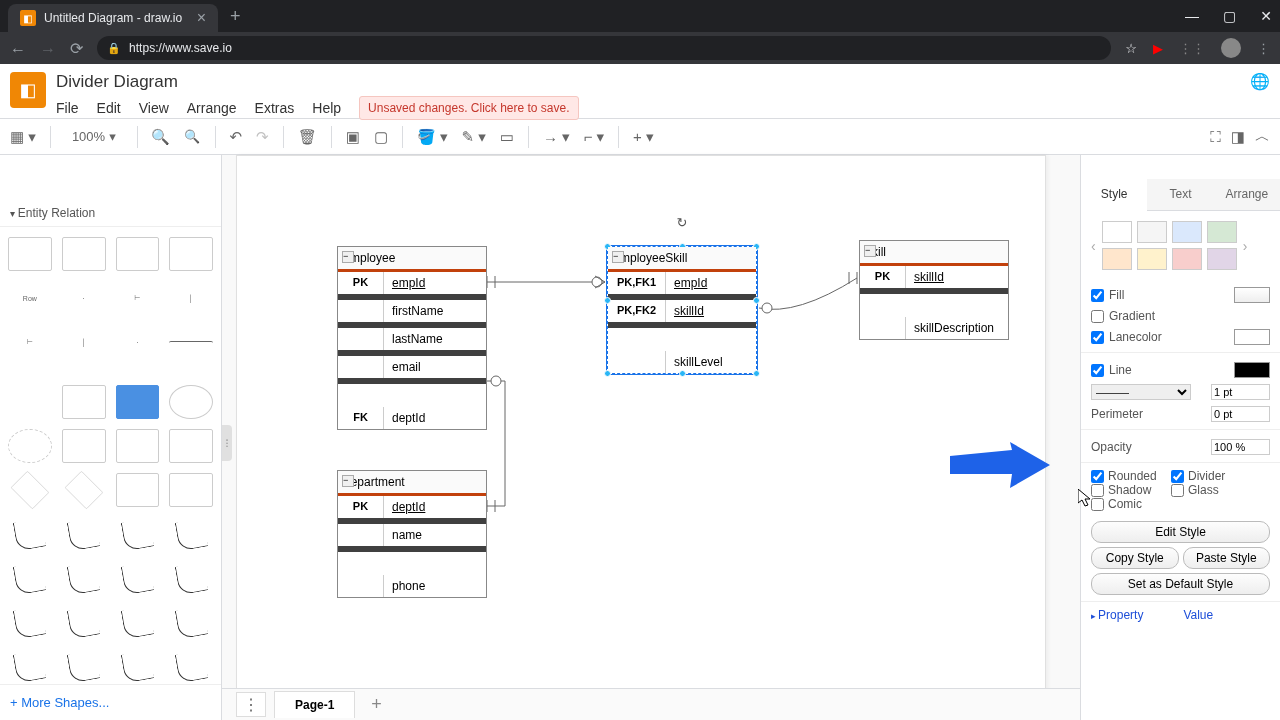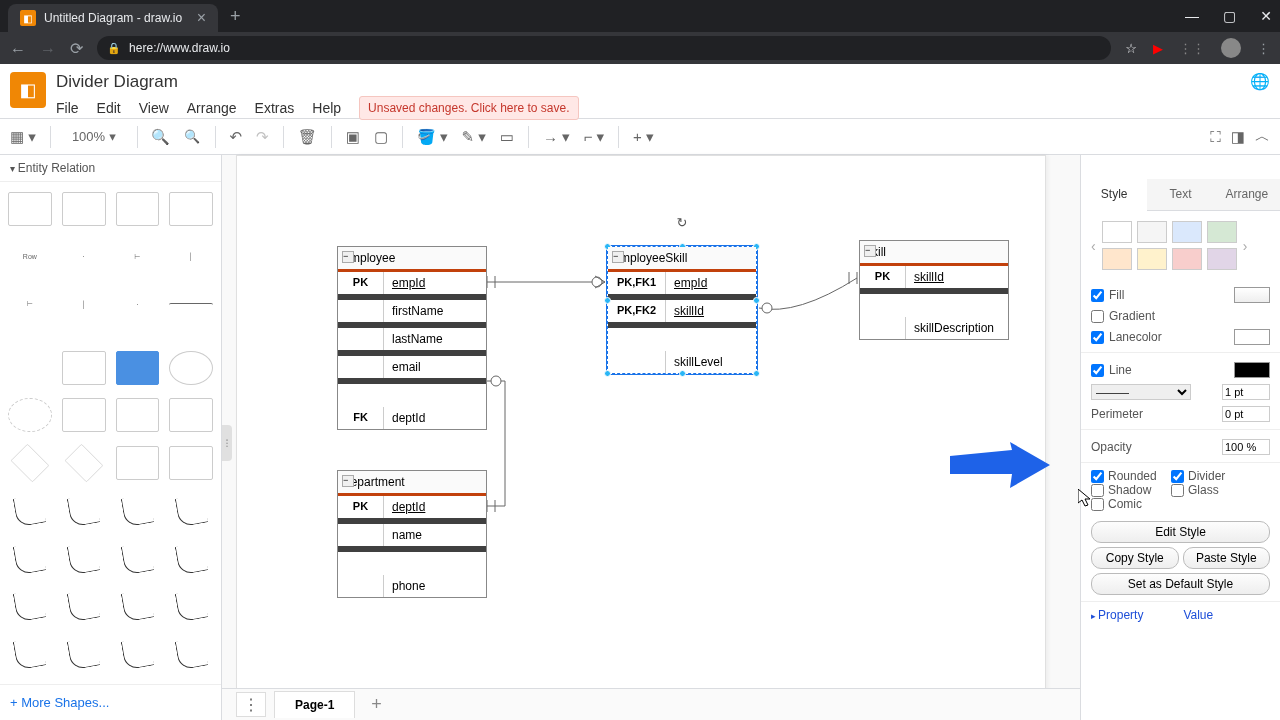--- a/index.html
+++ b/index.html
@@ -39,21 +39,21 @@
 .toolbar .sep { width: 1px; height: 22px; background: #dadce0; }
 .tb-btn { cursor: pointer; font-size: 15px; display: inline-flex; align-items: center; }
 .zoom-box { border: 1px solid transparent; padding: 2px 6px; display: flex; align-items: center; gap: 4px; }
 .tb-right { margin-left: auto; display: flex; gap: 10px; }
 
 
 .main { display: flex; height: 565px; }
 
 
 .sidebar { width: 222px; border-right: 1px solid #dadce0; display: flex; flex-direction: column; }
-.sb-header { padding: 6px 10px; font-size: 12px; color: #555; border-bottom: 1px solid #eee; cursor: pointer; }
+.sb-header { padding: 6px 10px; font-size: 12px; color: #555; border-bottom: 1px solid #eee; cursor: pointer; margin-top: 45px; }
 .sb-header::before { content: "▾ "; font-size: 10px; }
 .shapes-grid { flex: 1; overflow: auto; padding: 10px 8px; display: grid; grid-template-columns: repeat(4, 1fr); gap: 10px; }
 .shape-cell { height: 34px; border: 1px solid #ccc; background: #fff; cursor: pointer; font-size: 7px; color: #666; display: flex; align-items: center; justify-content: center; border-radius: 2px; }
 .shape-cell.sel { background: #4a90e2; border-color: #4a90e2; }
 .shape-cell.rhombus { transform: rotate(45deg) scale(0.7); }
 .shape-cell.cloud { border-radius: 50%; border-style: dashed; }
 .shape-cell.circle { border-radius: 50%; }
 .shape-cell.curve { border: none; display: flex; align-items: center; justify-content: center; }
 .shape-cell.curve::before { content: ""; width: 28px; height: 28px; border-left: 1px solid #333; border-bottom: 1px solid #333; border-bottom-left-radius: 14px; transform: rotate(-10deg); }
 .shape-cell.noborder { border: none; }
@@ -93,21 +93,21 @@
 
 .color-palette { padding: 10px; display: flex; align-items: center; gap: 6px; }
 .palette-nav { color: #aaa; cursor: pointer; font-size: 14px; }
 .palette-grid { display: grid; grid-template-columns: repeat(4, 1fr); gap: 5px; }
 .palette-swatch { width: 30px; height: 22px; border: 1px solid #ccc; cursor: pointer; }
 
 .rp-section { padding: 4px 10px; }
 .rp-row { display: flex; align-items: center; justify-content: space-between; padding: 3px 0; font-size: 12px; color: #555; }
 .rp-row label { display: flex; align-items: center; gap: 5px; cursor: pointer; }
 .rp-swatch { width: 36px; height: 16px; border: 1px solid #999; cursor: pointer; }
-.rp-input { width: 48px; font-size: 11px; padding: 1px 2px; border: 1px solid #ccc; }
+.rp-input { width: 59px; font-size: 11px; padding: 1px 2px; border: 1px solid #ccc; }
 .rp-row2 { display: flex; flex-wrap: wrap; }
 .rp-row2 label { display: flex; align-items: center; gap: 4px; font-size: 12px; color: #555; width: 80px; cursor: pointer; }
 
 .rp-buttons { padding: 6px 10px; display: flex; flex-direction: column; gap: 4px; }
 .rp-btn { border: 1px solid #bbb; background: linear-gradient(#fdfdfd, #eee); font-size: 12px; padding: 3px; cursor: pointer; border-radius: 10px; }
 .rp-btn-row { display: flex; gap: 4px; }
 .rp-btn-row .rp-btn { flex: 1; }
 
 .rp-prop { padding: 6px 10px; border-top: 1px solid #eee; display: flex; font-size: 12px; color: #1d4ed8; font-weight: 500; }
 .rp-prop span:first-child::before { content: "▸ "; font-size: 9px; }
@@ -144,21 +144,21 @@
     <span>✕</span>
   </div>
 </div>
 
 <div class="browser-nav">
   <span class="nav-btn">←</span>
   <span class="nav-btn" style="opacity:.4">→</span>
   <span class="nav-btn">⟳</span>
   <div class="url-bar">
     <span class="lock">🔒</span>
-    <span>here://www.draw.io</span>
+    <span>https://www.save.io</span>
   </div>
   <div class="nav-icons">
     <span class="star">☆</span>
     <span class="ytred">▶</span>
     <span style="color:#888">⋮⋮</span>
     <span class="avatar"></span>
     <span>⋮</span>
   </div>
 </div>
 

